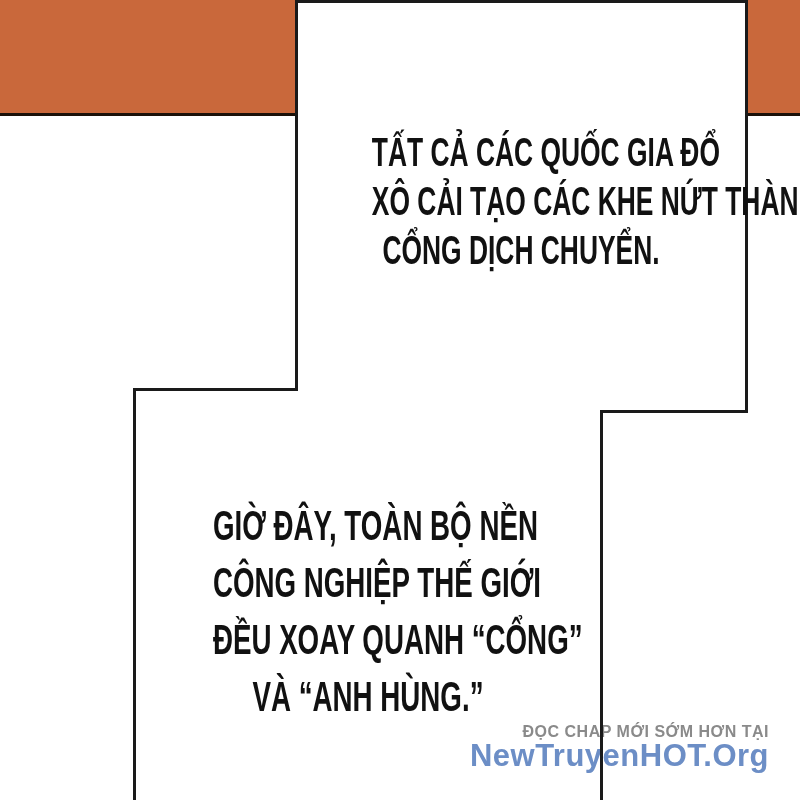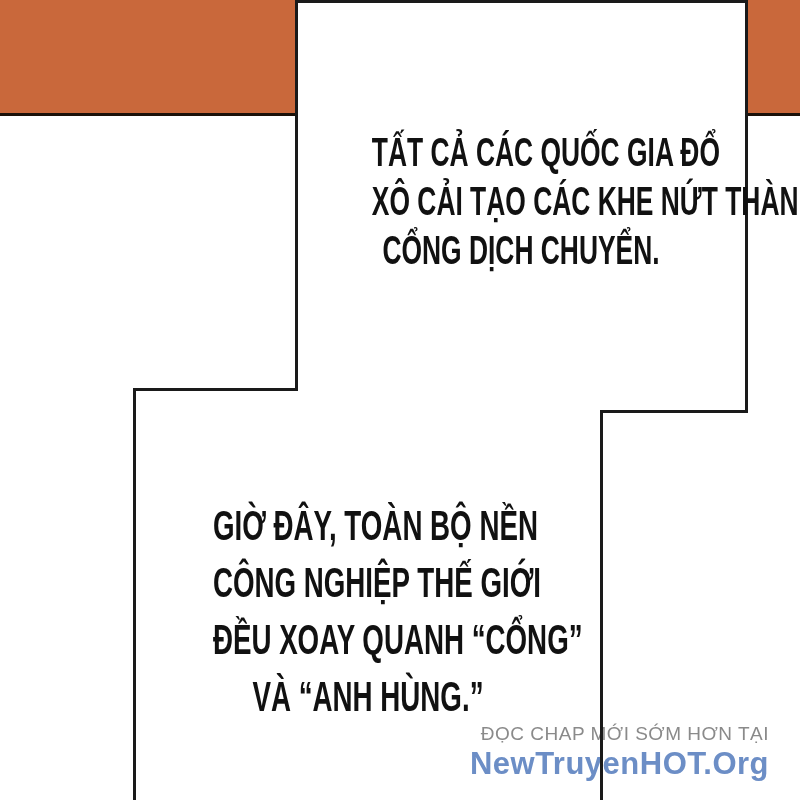--- a/index.html
+++ b/index.html
@@ -61,24 +61,23 @@
   
   .watermark {
     position: absolute;
     right: 31px;
     top: 724px;
     text-align: right;
     z-index: 3;
     line-height: 1;
   }
   .watermark .wm-line1 {
-    font-size: 19px;
-    font-weight: 400;
+    font-size: 16px;
+    font-weight: 700;
     letter-spacing: 0.5px;
-    margin-bottom: 5px;
   }
   .watermark .wm-line2 {
     font-size: 31px;
     font-weight: 700;
     letter-spacing: 0.5px;
   }
   
   .border-overlay {
     position: absolute;
     left: 600px;

